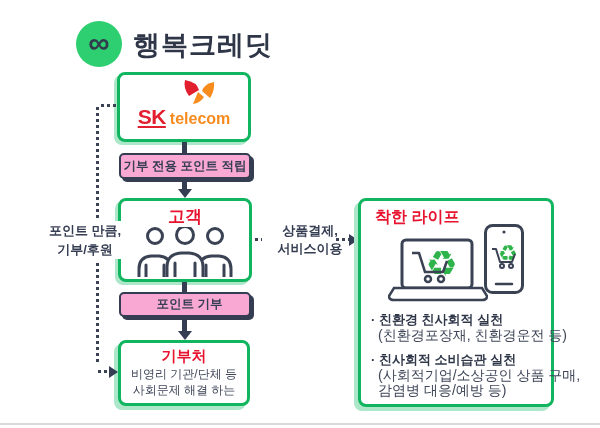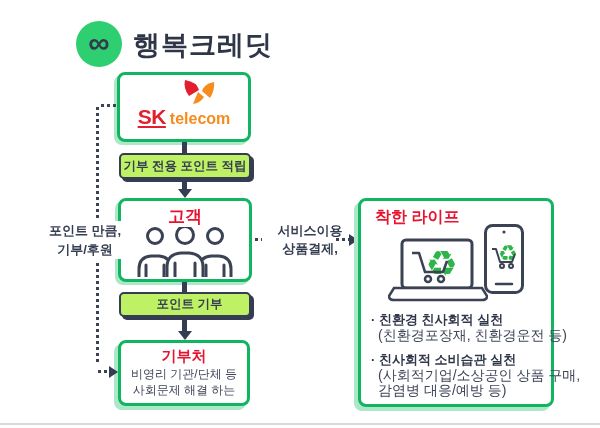--- a/index.html
+++ b/index.html
@@ -10,21 +10,21 @@
   .logo-circle{position:absolute;left:76px;top:21px;width:46px;height:46px;border-radius:50%;
                background:#2ecf70;display:flex;align-items:center;justify-content:center;}
   .logo-glyph{font-size:30px;font-weight:bold;color:#323a4e;line-height:1;margin-top:-2px;}
   .brand{position:absolute;left:133px;top:27px;font-size:27px;font-weight:bold;color:#2e3648;letter-spacing:1px;}
 
   
   .gbox{position:absolute;background:#fff;border:3px solid #12b55f;border-radius:8px;
         box-shadow:-3px 3px 0 #abe7c8;box-sizing:border-box;}
 
   
-  .dlabel{position:absolute;background:#bef264;border:2px solid #353d52;border-radius:5px;
+  .dlabel{position:absolute;background:#f9a8d4;border:2px solid #353d52;border-radius:5px;
           box-shadow:3px 3px 0 #353d52;display:flex;align-items:center;justify-content:center;
           font-weight:bold;font-size:12.5px;color:#353d52;white-space:nowrap;box-sizing:border-box;}
 
   
   .bar-v{position:absolute;left:182px;width:5px;background:#353d52;}
   .arr-down{position:absolute;width:0;height:0;border-left:7px solid transparent;
             border-right:7px solid transparent;border-top:9px solid #353d52;}
   .arr-right{position:absolute;width:0;height:0;border-top:6px solid transparent;
              border-bottom:6px solid transparent;border-left:9px solid #353d52;}
 
@@ -118,22 +118,22 @@
   <div class="note" style="left:30px;top:221px;width:110px;">
     <div>포인트 만큼,</div>
     <div>기부/후원</div>
   </div>
   <div class="dot-v" style="left:96px;top:263px;height:99px;"></div>
   <div class="dot-h" style="left:98px;top:370px;width:11px;"></div>
   <div class="arr-right" style="left:109px;top:365.5px;"></div>
 
   <div class="dot-h" style="left:255px;top:238px;width:16px;"></div>
   <div class="note" style="left:262px;top:222px;width:96px;line-height:18px;">
+    <div>상품결제,</div>
     <div>서비스이용</div>
-    <div>상품결제,</div>
   </div>
   <div class="dot-h" style="left:336px;top:238px;width:13px;"></div>
   <div class="arr-right" style="left:349px;top:233.5px;"></div>
 
   <div class="gbox" style="left:358px;top:198px;width:196px;height:209px;box-shadow:-4px 4px 0 #abe7c8;"></div>
   <div class="gl-title">착한 라이프</div>
 
   <svg style="position:absolute;left:388px;top:238px;" width="100" height="66" viewBox="0 0 100 66">
     <rect x="14" y="2" width="70" height="48" rx="4" fill="#fff" stroke="#3a4254" stroke-width="3"></rect>
     <text x="54" y="38" font-size="36" fill="#2eb44b" text-anchor="middle">♻</text>

